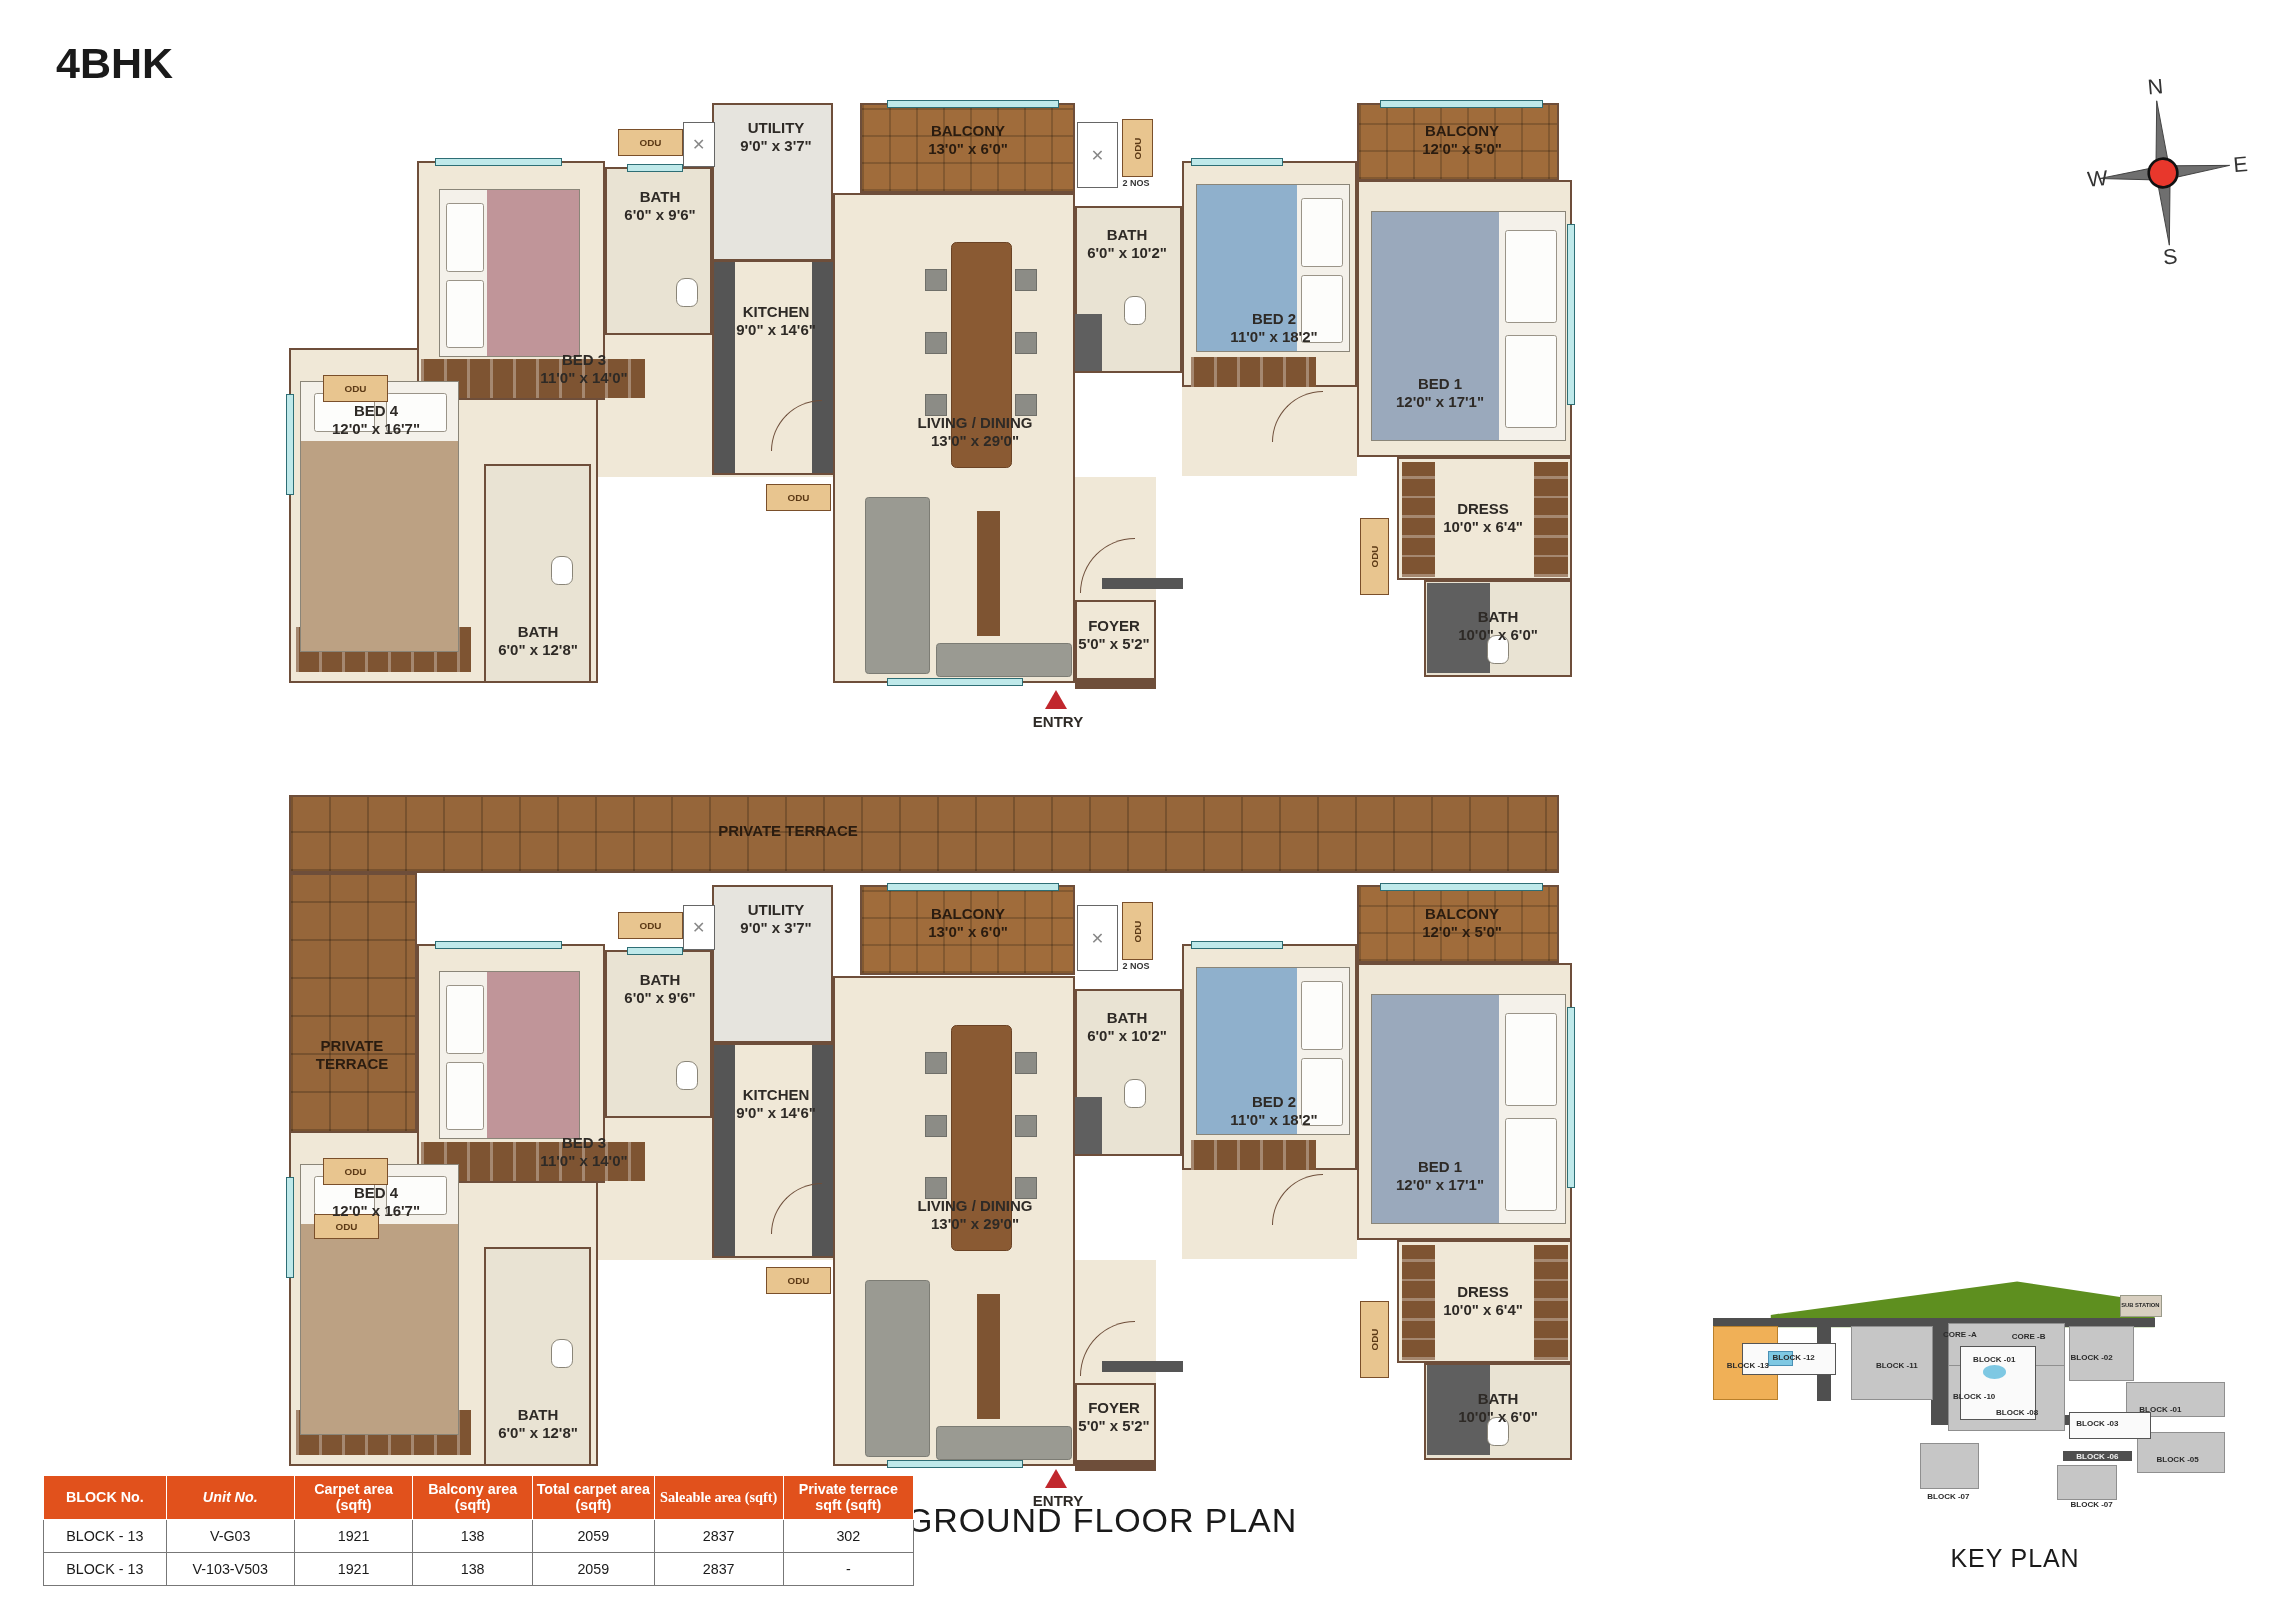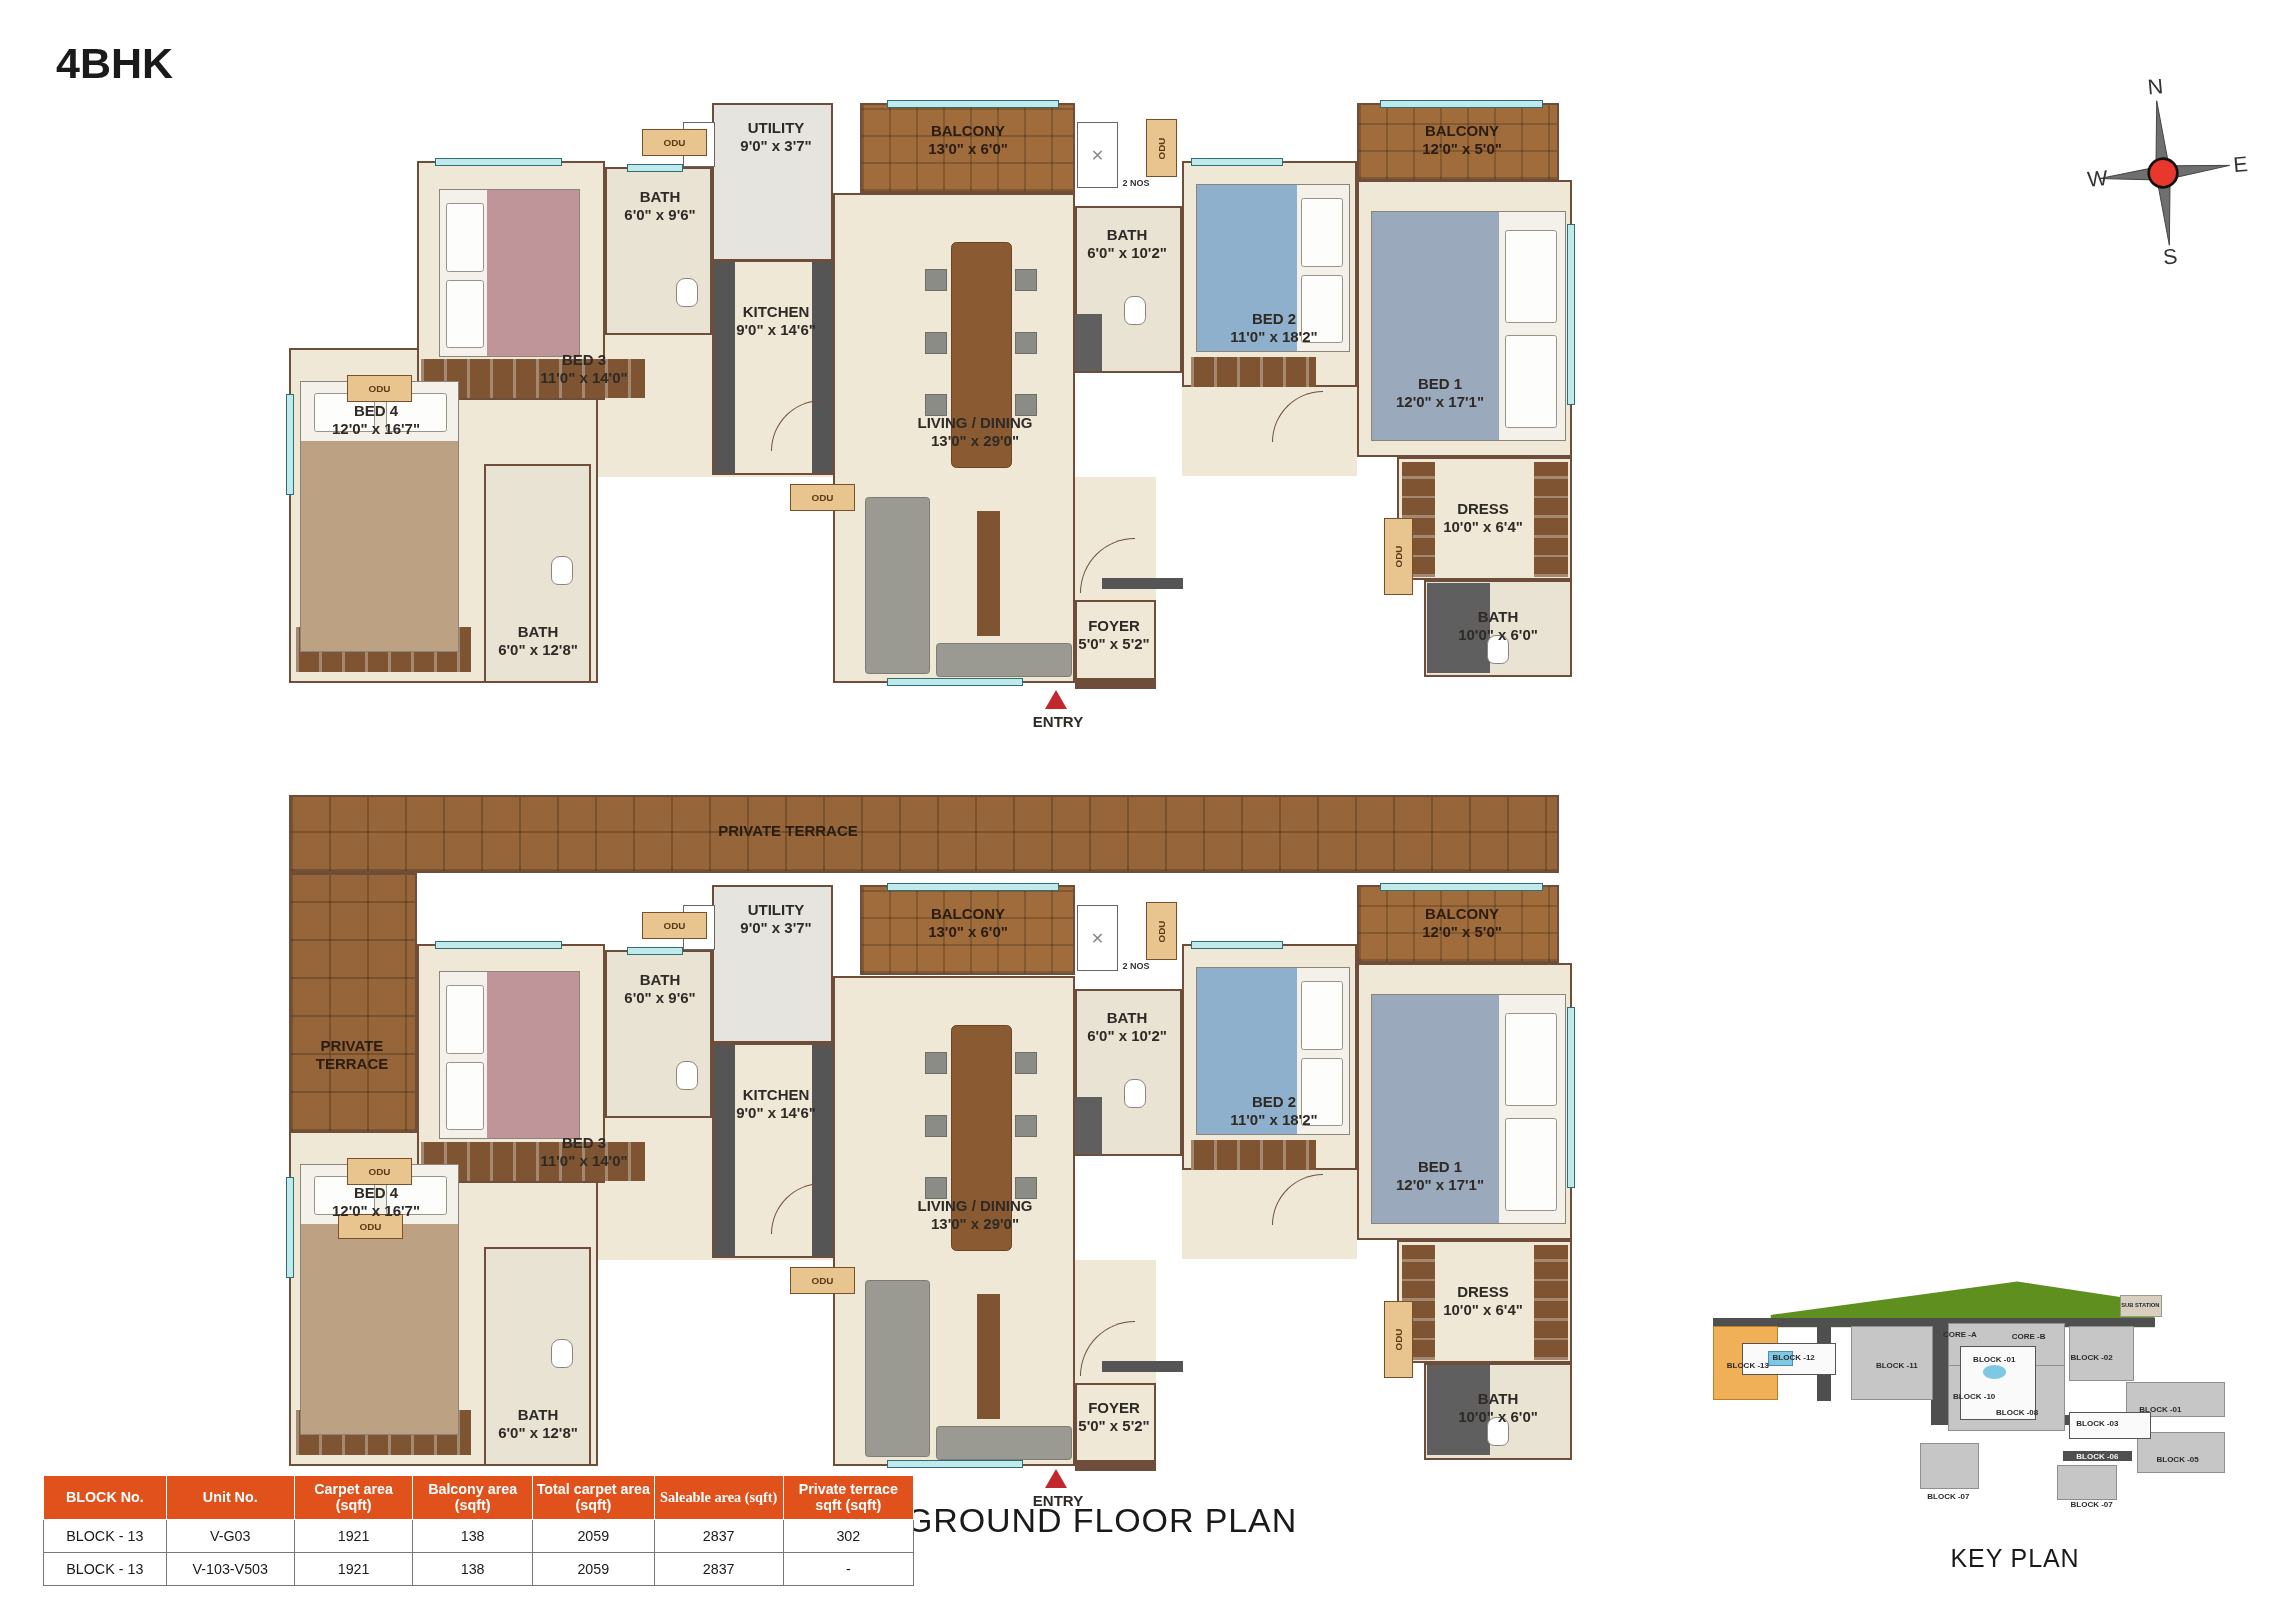--- a/index.html
+++ b/index.html
@@ -19,21 +19,21 @@
   .balc{background:#A06C3B;
         background-image:repeating-linear-gradient(0deg,rgba(0,0,0,.18) 0 1.8px,transparent 1.8px 27px),
                          repeating-linear-gradient(90deg,rgba(0,0,0,.18) 0 1.8px,transparent 1.8px 27px);}
   .terr{background:#96663A;
         background-image:repeating-linear-gradient(0deg,rgba(0,0,0,.20) 0 1.8px,transparent 1.8px 38px),
                          repeating-linear-gradient(90deg,rgba(0,0,0,.20) 0 1.8px,transparent 1.8px 38px);}
   .roomlabel{position:absolute;transform:translate(-50%,-50%);text-align:center;
              color:#2E2A26;font-weight:bold;font-size:15px;line-height:1.2;white-space:nowrap;z-index:30;}
   .window{position:absolute;background:#BFE9EA;border:0.9px solid #2E6E75;z-index:12;}
   .odu{position:absolute;background:#E8C58F;border:1.8px solid #7A4F2A;color:#5C3A16;font-weight:bold;
-       font-size:9.9px;display:flex;align-items:center;justify-content:center;z-index:25;margin-left:24px;}
+       font-size:9.9px;display:flex;align-items:center;justify-content:center;z-index:25;}
   .odu.vert span{transform:rotate(-90deg);display:block;}
   .shaft{position:absolute;background:#fff;border:1.8px solid #666;color:#888;font-size:16px;
          display:flex;align-items:center;justify-content:center;z-index:14;}
   .smalltag{position:absolute;color:#333;font-weight:bold;font-size:9px;z-index:26;transform:translate(-50%,0);}
   .bed{position:absolute;background:#F4F1EA;border:1.8px solid #8A8578;z-index:10;}
   .duvet{position:absolute;inset:0;}
   .pillow{position:absolute;background:#FDFDFB;border:0.9px solid #9A9488;border-radius:2.7px;}
   .ward{position:absolute;background:#7E5432;z-index:9;
         background-image:repeating-linear-gradient(90deg,rgba(255,255,255,.30) 0 2.7px,transparent 2.7px 23px);}
   .ward.v{background-image:repeating-linear-gradient(0deg,rgba(255,255,255,.30) 0 2.7px,transparent 2.7px 19.7px);}
@@ -469,21 +469,21 @@
       <div class="kp-label light" style="left: 69%; top: 64.8%;">BLOCK -06</div>
       <div class="kp-label" style="left: 43%; top: 79%;">BLOCK -07</div>
       <div class="kp-label" style="left: 68%; top: 82%;">BLOCK -07</div>
     </div>
   <div id="keyplan-title">KEY PLAN</div>
 
   <table id="area-table">
     <thead>
         <tr id="area-table-head">
           <th style="width: 122px;">BLOCK No.</th>
-          <th style="width: 131px;">Unit No.</th>
+          <th style="width: 131px; font-style: italic;">Unit No.</th>
           <th style="width: 118px;">Carpet area (sqft)</th>
           <th style="width: 118px;">Balcony area (sqft)</th>
           <th style="width: 122px;">Total carpet area (sqft)</th>
           <th style="width: 129px; font-family: Liberation Serif, serif;">Saleable area (sqft)</th>
           <th style="width: 131px;">Private terrace sqft (sqft)</th>
         </tr>
       </thead>
     <tbody id="area-table-body">
         <tr>
           <td>BLOCK - 13</td>

